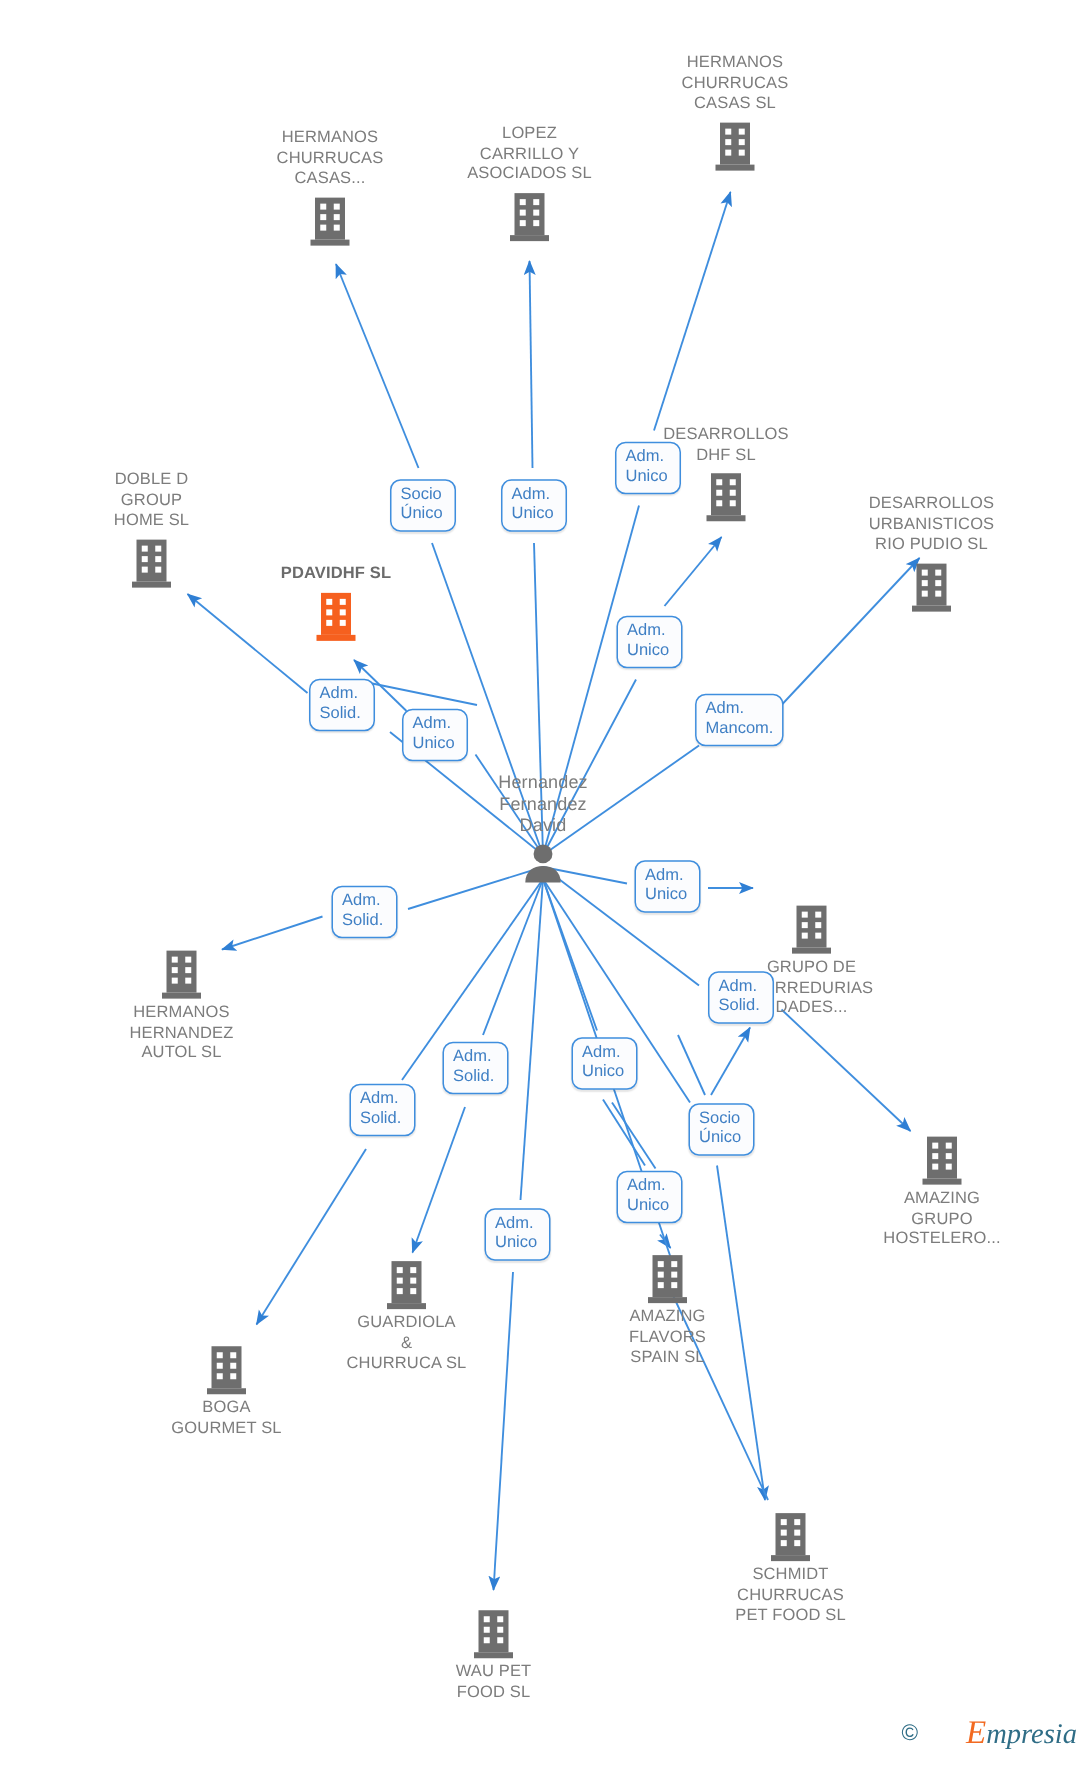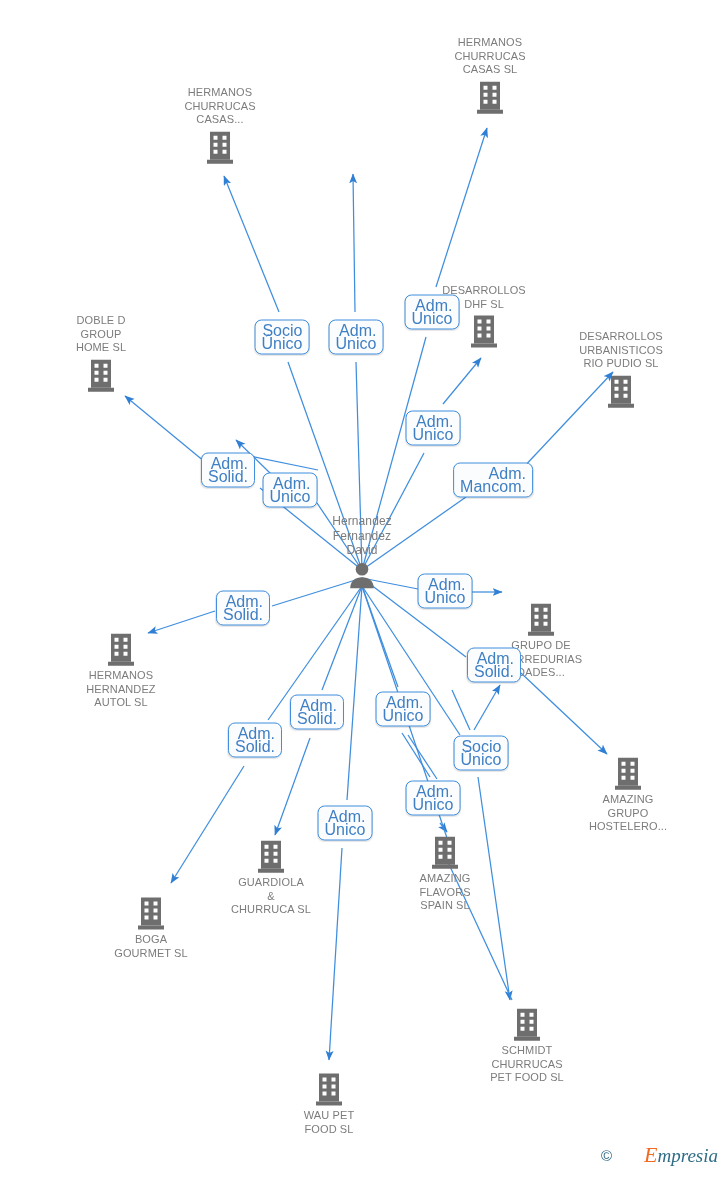--- a/index.html
+++ b/index.html
@@ -20,21 +20,21 @@
   .node.below .cap{margin-top:2px;}
   .node.above .cap{margin-bottom:2px;}
   .node.highlight .cap{color:#6b6b6b;font-weight:bold;}
 
   
   .chip{
     position:absolute;transform:translate(-50%,-50%);
     min-width:44px;box-sizing:border-box;
     padding:3px 6px 4px 6px;
     background:#fbfcfe;border:1.4px solid #3f8ede;border-radius:7px;
-    color:#3f7fc4;font-size:16px;line-height:13px;text-align:right;
+    color:#3f7fc4;font-size:11px;line-height:13px;text-align:left;
     white-space:pre-line;
     box-shadow:0 1px 1px rgba(0,0,0,.10);
   }
 
   
   #watermark{
     position:absolute;right:10px;bottom:12px;
     display:flex;align-items:center;gap:4px;
     font-size:17px;color:#2f6d86;
   }
@@ -124,20 +124,39 @@
           <rect x="9.5" y="7" width="4" height="4"></rect>
           <rect x="18.5" y="7" width="4" height="4"></rect>
           <rect x="9.5" y="14" width="4" height="4"></rect>
           <rect x="18.5" y="14" width="4" height="4"></rect>
           <rect x="9.5" y="21" width="4" height="4"></rect>
           <rect x="18.5" y="21" width="4" height="4"></rect>
         </g>
       </svg>
   </div>
 
+  <div class="node above" style="left:353px;top:122px;">
+    <span class="cap">LOPEZ
+CARRILLO Y
+ASOCIADOS SL</span>
+    <svg class="glyph" width="32" height="36" viewBox="0 0 32 36">
+        <g fill="#6e6e6e">
+          <rect x="6" y="3" width="20" height="28"></rect>
+          <rect x="3" y="31" width="26" height="4"></rect>
+        </g>
+        <g fill="#fff">
+          <rect x="9.5" y="7" width="4" height="4"></rect>
+          <rect x="18.5" y="7" width="4" height="4"></rect>
+          <rect x="9.5" y="14" width="4" height="4"></rect>
+          <rect x="18.5" y="14" width="4" height="4"></rect>
+          <rect x="9.5" y="21" width="4" height="4"></rect>
+          <rect x="18.5" y="21" width="4" height="4"></rect>
+        </g>
+      </svg>
+  </div>
 
   <div class="node above" style="left:490px;top:75px;">
     <span class="cap">HERMANOS
 CHURRUCAS
 CASAS SL</span>
     <svg class="glyph" width="32" height="36" viewBox="0 0 32 36">
         <g fill="#6e6e6e">
           <rect x="6" y="3" width="20" height="28"></rect>
           <rect x="3" y="31" width="26" height="4"></rect>
         </g>
@@ -165,20 +184,37 @@
           <rect x="9.5" y="7" width="4" height="4"></rect>
           <rect x="18.5" y="7" width="4" height="4"></rect>
           <rect x="9.5" y="14" width="4" height="4"></rect>
           <rect x="18.5" y="14" width="4" height="4"></rect>
           <rect x="9.5" y="21" width="4" height="4"></rect>
           <rect x="18.5" y="21" width="4" height="4"></rect>
         </g>
       </svg>
   </div>
 
+  <div class="node above highlight" style="left:224px;top:402px;">
+    <span class="cap">PDAVIDHF  SL</span>
+    <svg class="glyph" width="32" height="36" viewBox="0 0 32 36">
+        <g fill="#f6601f">
+          <rect x="6" y="3" width="20" height="28"></rect>
+          <rect x="3" y="31" width="26" height="4"></rect>
+        </g>
+        <g fill="#fff">
+          <rect x="9.5" y="7" width="4" height="4"></rect>
+          <rect x="18.5" y="7" width="4" height="4"></rect>
+          <rect x="9.5" y="14" width="4" height="4"></rect>
+          <rect x="18.5" y="14" width="4" height="4"></rect>
+          <rect x="9.5" y="21" width="4" height="4"></rect>
+          <rect x="18.5" y="21" width="4" height="4"></rect>
+        </g>
+      </svg>
+  </div>
 
   <div class="node above" style="left:484px;top:316px;">
     <span class="cap">DESARROLLOS
 DHF  SL</span>
     <svg class="glyph" width="32" height="36" viewBox="0 0 32 36">
         <g fill="#6e6e6e">
           <rect x="6" y="3" width="20" height="28"></rect>
           <rect x="3" y="31" width="26" height="4"></rect>
         </g>
         <g fill="#fff">

